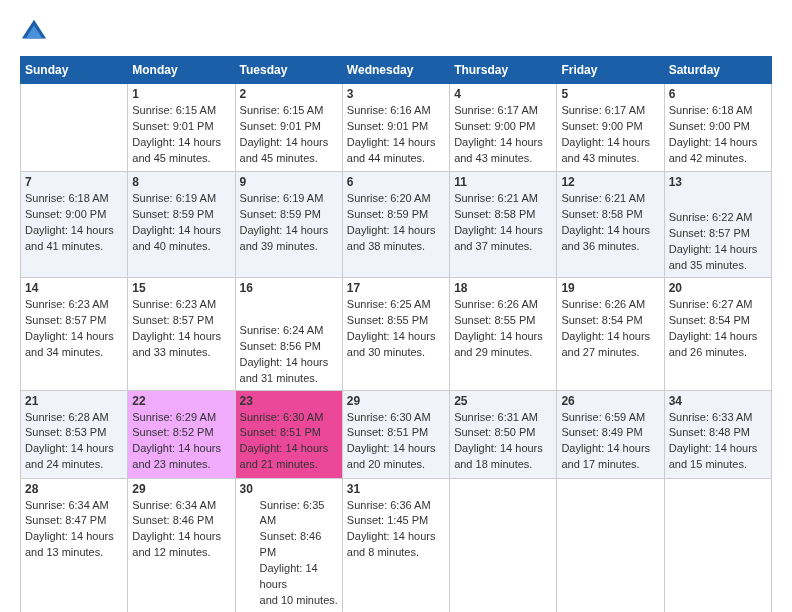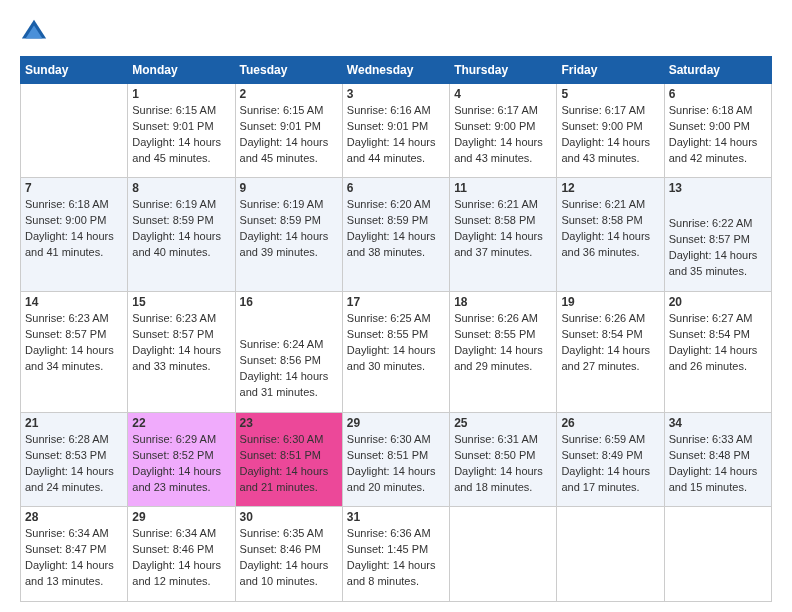--- a/index.html
+++ b/index.html
@@ -346,21 +346,21 @@
           </td>
           <td>
             <span class="day-num">29</span>
             <div class="cell-content" style="white-space: pre-line;">Sunrise: 6:34 AM
 Sunset: 8:46 PM
 Daylight: 14 hours
 and 12 minutes.</div>
           </td>
           <td>
             <span class="day-num">30</span>
-            <div class="cell-content" style="white-space: pre-line;">Sunrise: 6:35 AM
+            <div class="cell-content" style="white-space: pre-line; margin-left: 20px;">Sunrise: 6:35 AM
 Sunset: 8:46 PM
 Daylight: 14 hours
 and 10 minutes.</div>
           </td>
           <td>
             <span class="day-num">31</span>
             <div class="cell-content" style="white-space: pre-line;">Sunrise: 6:36 AM
 Sunset: 1:45 PM
 Daylight: 14 hours
 and 8 minutes.</div>

